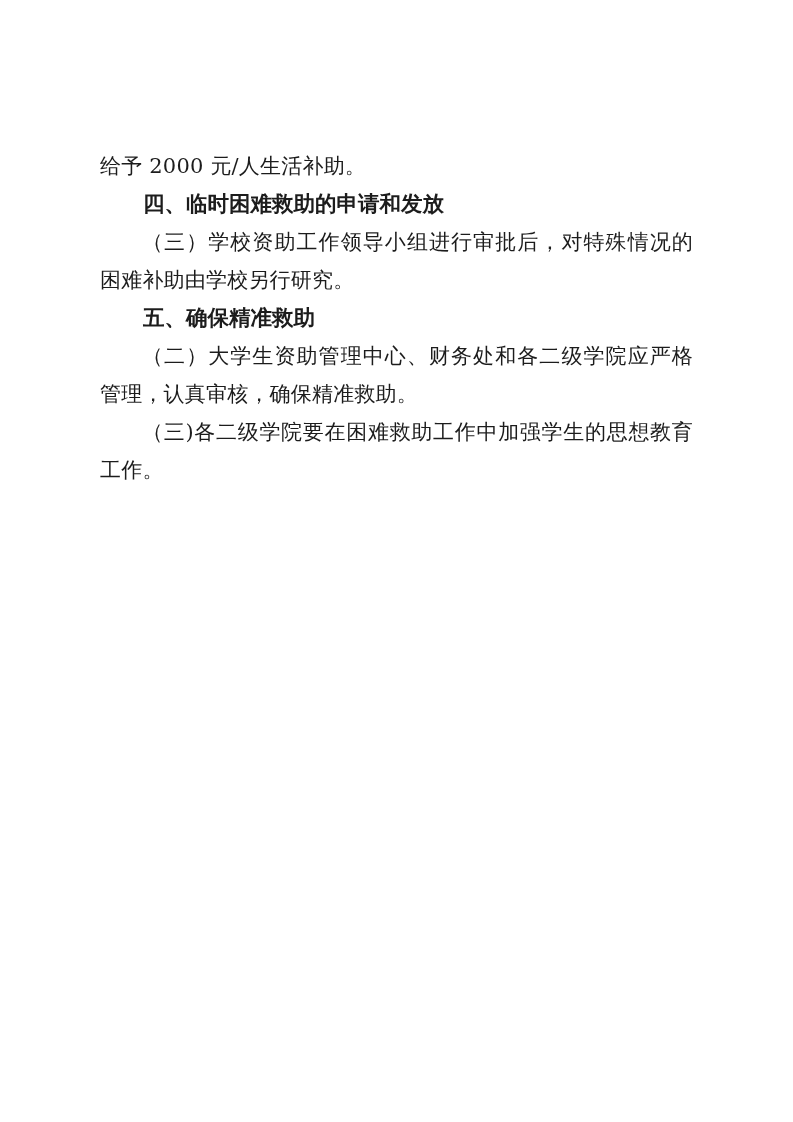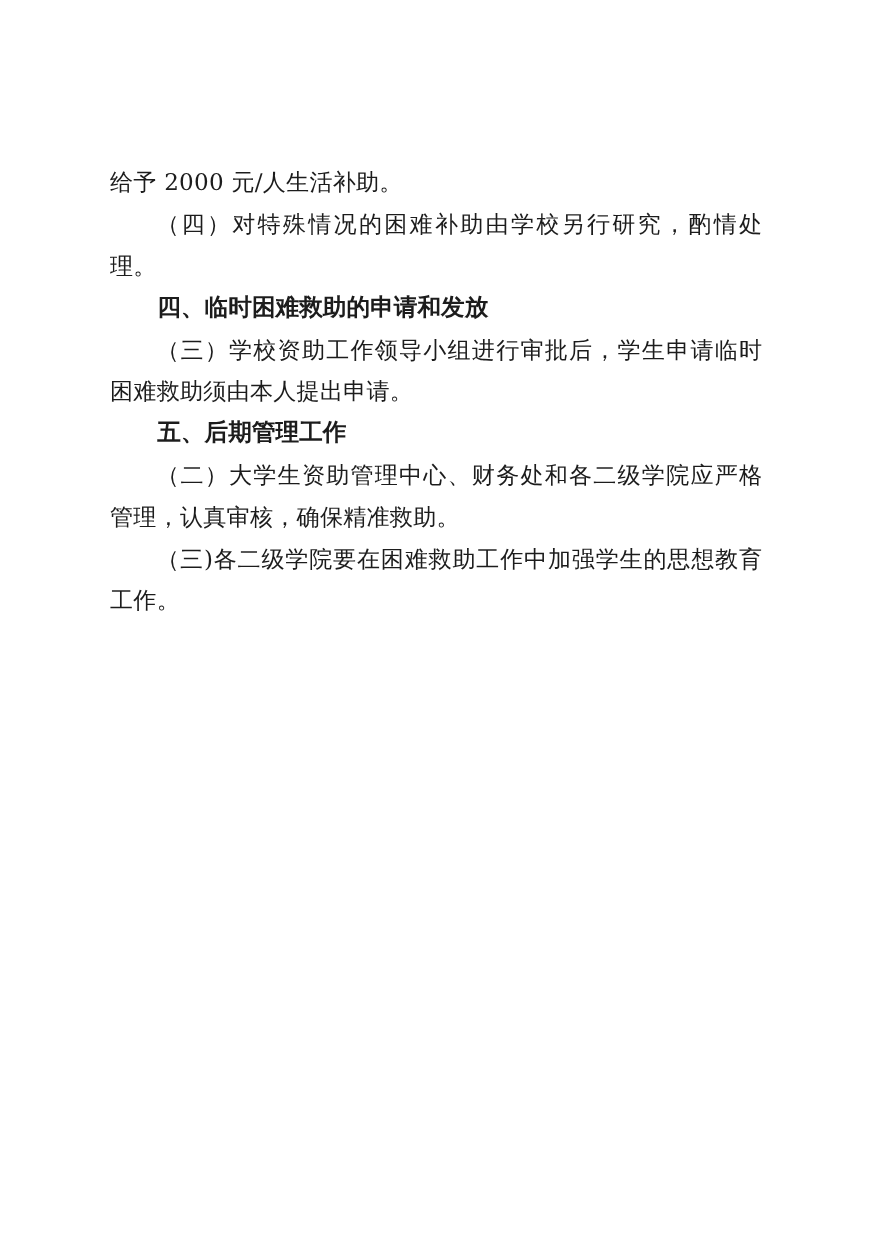--- a/index.html
+++ b/index.html
@@ -48,29 +48,28 @@
   }
 </style>
 </head>
 <body>
 
 <div class="page">
   <div class="doc-body">
 
     <p class="para">给予 2000 元/人生活补助。</p>
 
-    <p class="para indent">（四）对特殊情况的困难补助由学校另行研究，酌情处理。</p>
 
     <h3 class="heading">四、临时困难救助的申请和发放</h3>
 
 
 
-    <p class="para indent">（三）学校资助工作领导小组进行审批后，学生申请临时困难救助须由本人提出申请。</p>
+    <p class="para indent">（三）学校资助工作领导小组进行审批后，对特殊情况的困难补助由学校另行研究。</p>
 
-    <h3 class="heading">五、后期管理工作</h3>
+    <h3 class="heading">五、确保精准救助</h3>
 
 
     <p class="para indent">（二）大学生资助管理中心、财务处和各二级学院应严格管理，认真审核，确保精准救助。</p>
 
     <p class="para indent">（三)各二级学院要在困难救助工作中加强学生的思想教育工作。</p>
 
 
   </div>
 </div>
 

